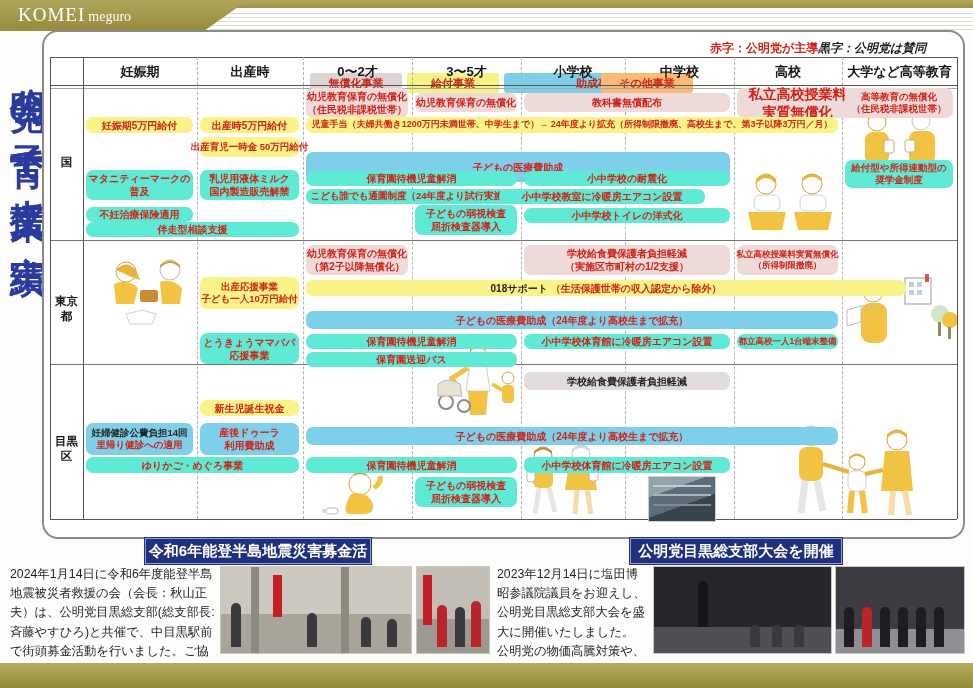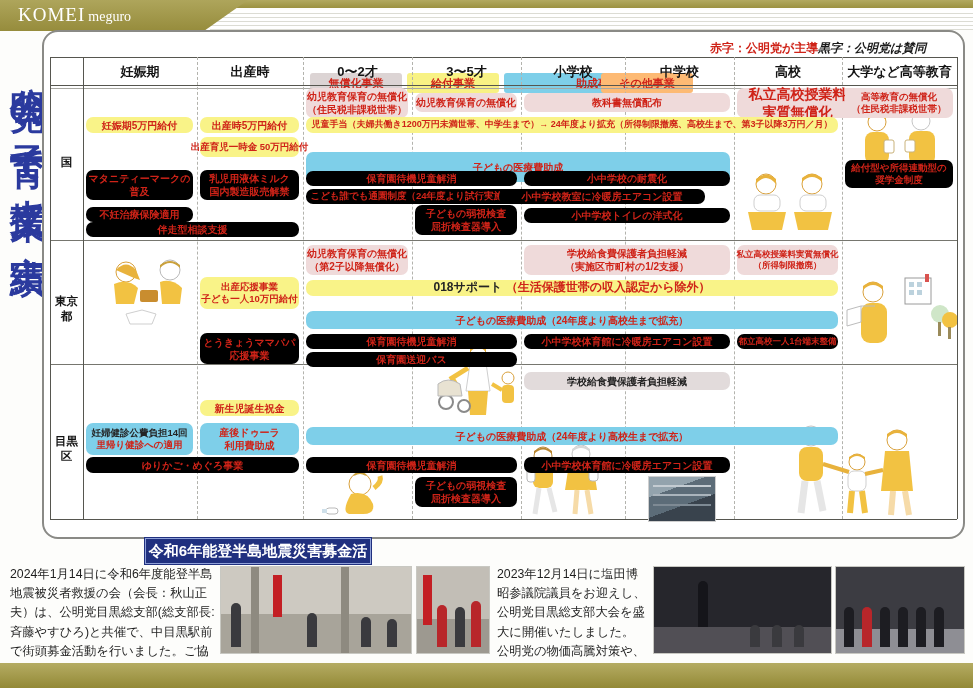--- a/index.html
+++ b/index.html
@@ -39,21 +39,21 @@
              font-weight:700;color:#141414;}
   .bar{position:absolute;border-radius:7px;display:flex;flex-direction:column;justify-content:center;
        align-items:center;z-index:3;}
   .bar .bar-line{white-space:nowrap;font-weight:700;line-height:1.3;text-align:center;}
   .bar .tr{color:#cf2318;}
   .bar .tk{color:#242424;}
   .bar.pink{background:#efdada;}
   .bar.graypink{background:#e2dbdb;}
   .bar.yellow{background:#f9f388;}
   .bar.blue{background:#7ecfe9;}
-  .bar.green{background:#000000;}
+  .bar.green{background:#5eead4;}
   .illus{position:absolute;z-index:2;}
   .gym-photo{position:absolute;left:648px;top:476px;width:66px;height:44px;z-index:2;border:1px solid #cfcfcf;
              background:linear-gradient(160deg,#93a3ad 0 30%,#5c6c78 30% 60%,#39434d 60%);}
   .gym-photo .beam{position:absolute;left:4px;top:8px;width:58px;height:2px;background:#c4ccd2;box-shadow:0 9px 0 #aab4bc,0 19px 0 #7e8a94;}
   
   .headline{position:absolute;top:538px;height:24px;background:#20307f;border:1px solid #8fa0d8;
             box-shadow:0 0 0 1px #20307f;color:#fff;font-size:15px;font-weight:700;text-align:center;line-height:24px;}
   .news-body{position:absolute;top:565px;font-size:12.3px;line-height:1.56;color:#1e1e1e;white-space:pre-line;}
   .photo{position:absolute;top:566px;height:86px;border:1px solid #c8c8c2;overflow:hidden;}
   .ph-fig{position:absolute;bottom:6px;width:10px;height:34px;border-radius:5px 5px 0 0;background:#3a3a3e;}
@@ -193,21 +193,21 @@
         <div class="bar-line"><span class="tr">（実施区市町村の1/2支援）</span></div>
       </div>
       <div class="bar pink" style="left: 737px; width: 101px; top: 245px; height: 30px; font-size: 8.5px;">
         <div class="bar-line"><span class="tr">私立高校授業料実質無償化</span></div>
         <div class="bar-line"><span class="tr">（所得制限撤廃）</span></div>
       </div>
       <div class="bar yellow" style="left: 200px; width: 99px; top: 277px; height: 32px; font-size: 9.5px;">
         <div class="bar-line"><span class="tr">出産応援事業</span></div>
         <div class="bar-line"><span class="tr">子ども一人10万円給付</span></div>
       </div>
-      <div class="bar yellow" style="left: 306px; width: 532px; top: 280px; height: 16px; font-size: 12px;">
+      <div class="bar yellow" style="left: 306px; width: 600px; top: 280px; height: 16px; font-size: 10px;">
         <div class="bar-line"><span class="tk">018サポート </span><span class="tr">（生活保護世帯の収入認定から除外）</span></div>
       </div>
       <div class="bar blue" style="left: 306px; width: 532px; top: 311px; height: 18px; font-size: 10px;">
         <div class="bar-line"><span class="tr">子どもの医療費助成（24年度より高校生まで拡充）</span></div>
       </div>
       <div class="bar green" style="left: 200px; width: 99px; top: 333px; height: 31px; font-size: 10px;">
         <div class="bar-line"><span class="tr">とうきょうママパパ</span></div>
         <div class="bar-line"><span class="tr">応援事業</span></div>
       </div>
       <div class="bar green" style="left: 306px; width: 211px; top: 334px; height: 15px; font-size: 10px;">
@@ -366,20 +366,21 @@
     <div class="ph-fig" style="left:140px;height:30px;"></div>
     <div class="ph-fig" style="left:166px;height:28px;"></div>
   </div>
   <div class="photo" style="left:416px;width:72px;background:linear-gradient(#c2beb6 0 60%,#9d9990 60%);">
     <div class="ph-banner" style="left:6px;height:50px;"></div>
     <div class="ph-fig red" style="left:20px;height:42px;"></div>
     <div class="ph-fig" style="left:38px;height:40px;"></div>
     <div class="ph-fig red" style="left:54px;height:46px;"></div>
   </div>
 
+  <div class="headline" style="left:630px;width:210px;">公明党目黒総支部大会を開催</div>
   <div class="news-body" style="left:497px;width:152px;">2023年12月14日に塩田博昭参議院議員をお迎えし、公明党目黒総支部大会を盛大に開催いたしました。
 公明党の物価高騰対策や、中小企業への賃上げ支援、また、子育て支援策などについて、説明を頂きました。</div>
   <div class="photo" style="left:653px;width:177px;background:linear-gradient(#26262c 0 70%,#514f55 70%);">
     <div class="ph-fig" style="left:44px;bottom:26px;height:46px;background:#15151a;"></div>
     <div class="ph-fig" style="left:96px;height:22px;"></div>
     <div class="ph-fig" style="left:118px;height:22px;"></div>
     <div class="ph-fig" style="left:140px;height:22px;"></div>
   </div>
   <div class="photo" style="left:835px;width:128px;background:linear-gradient(#3c3c42 0 72%,#8e8e94 72%);">
     <div class="ph-fig" style="left:8px;height:40px;background:#1d1d22;"></div>

